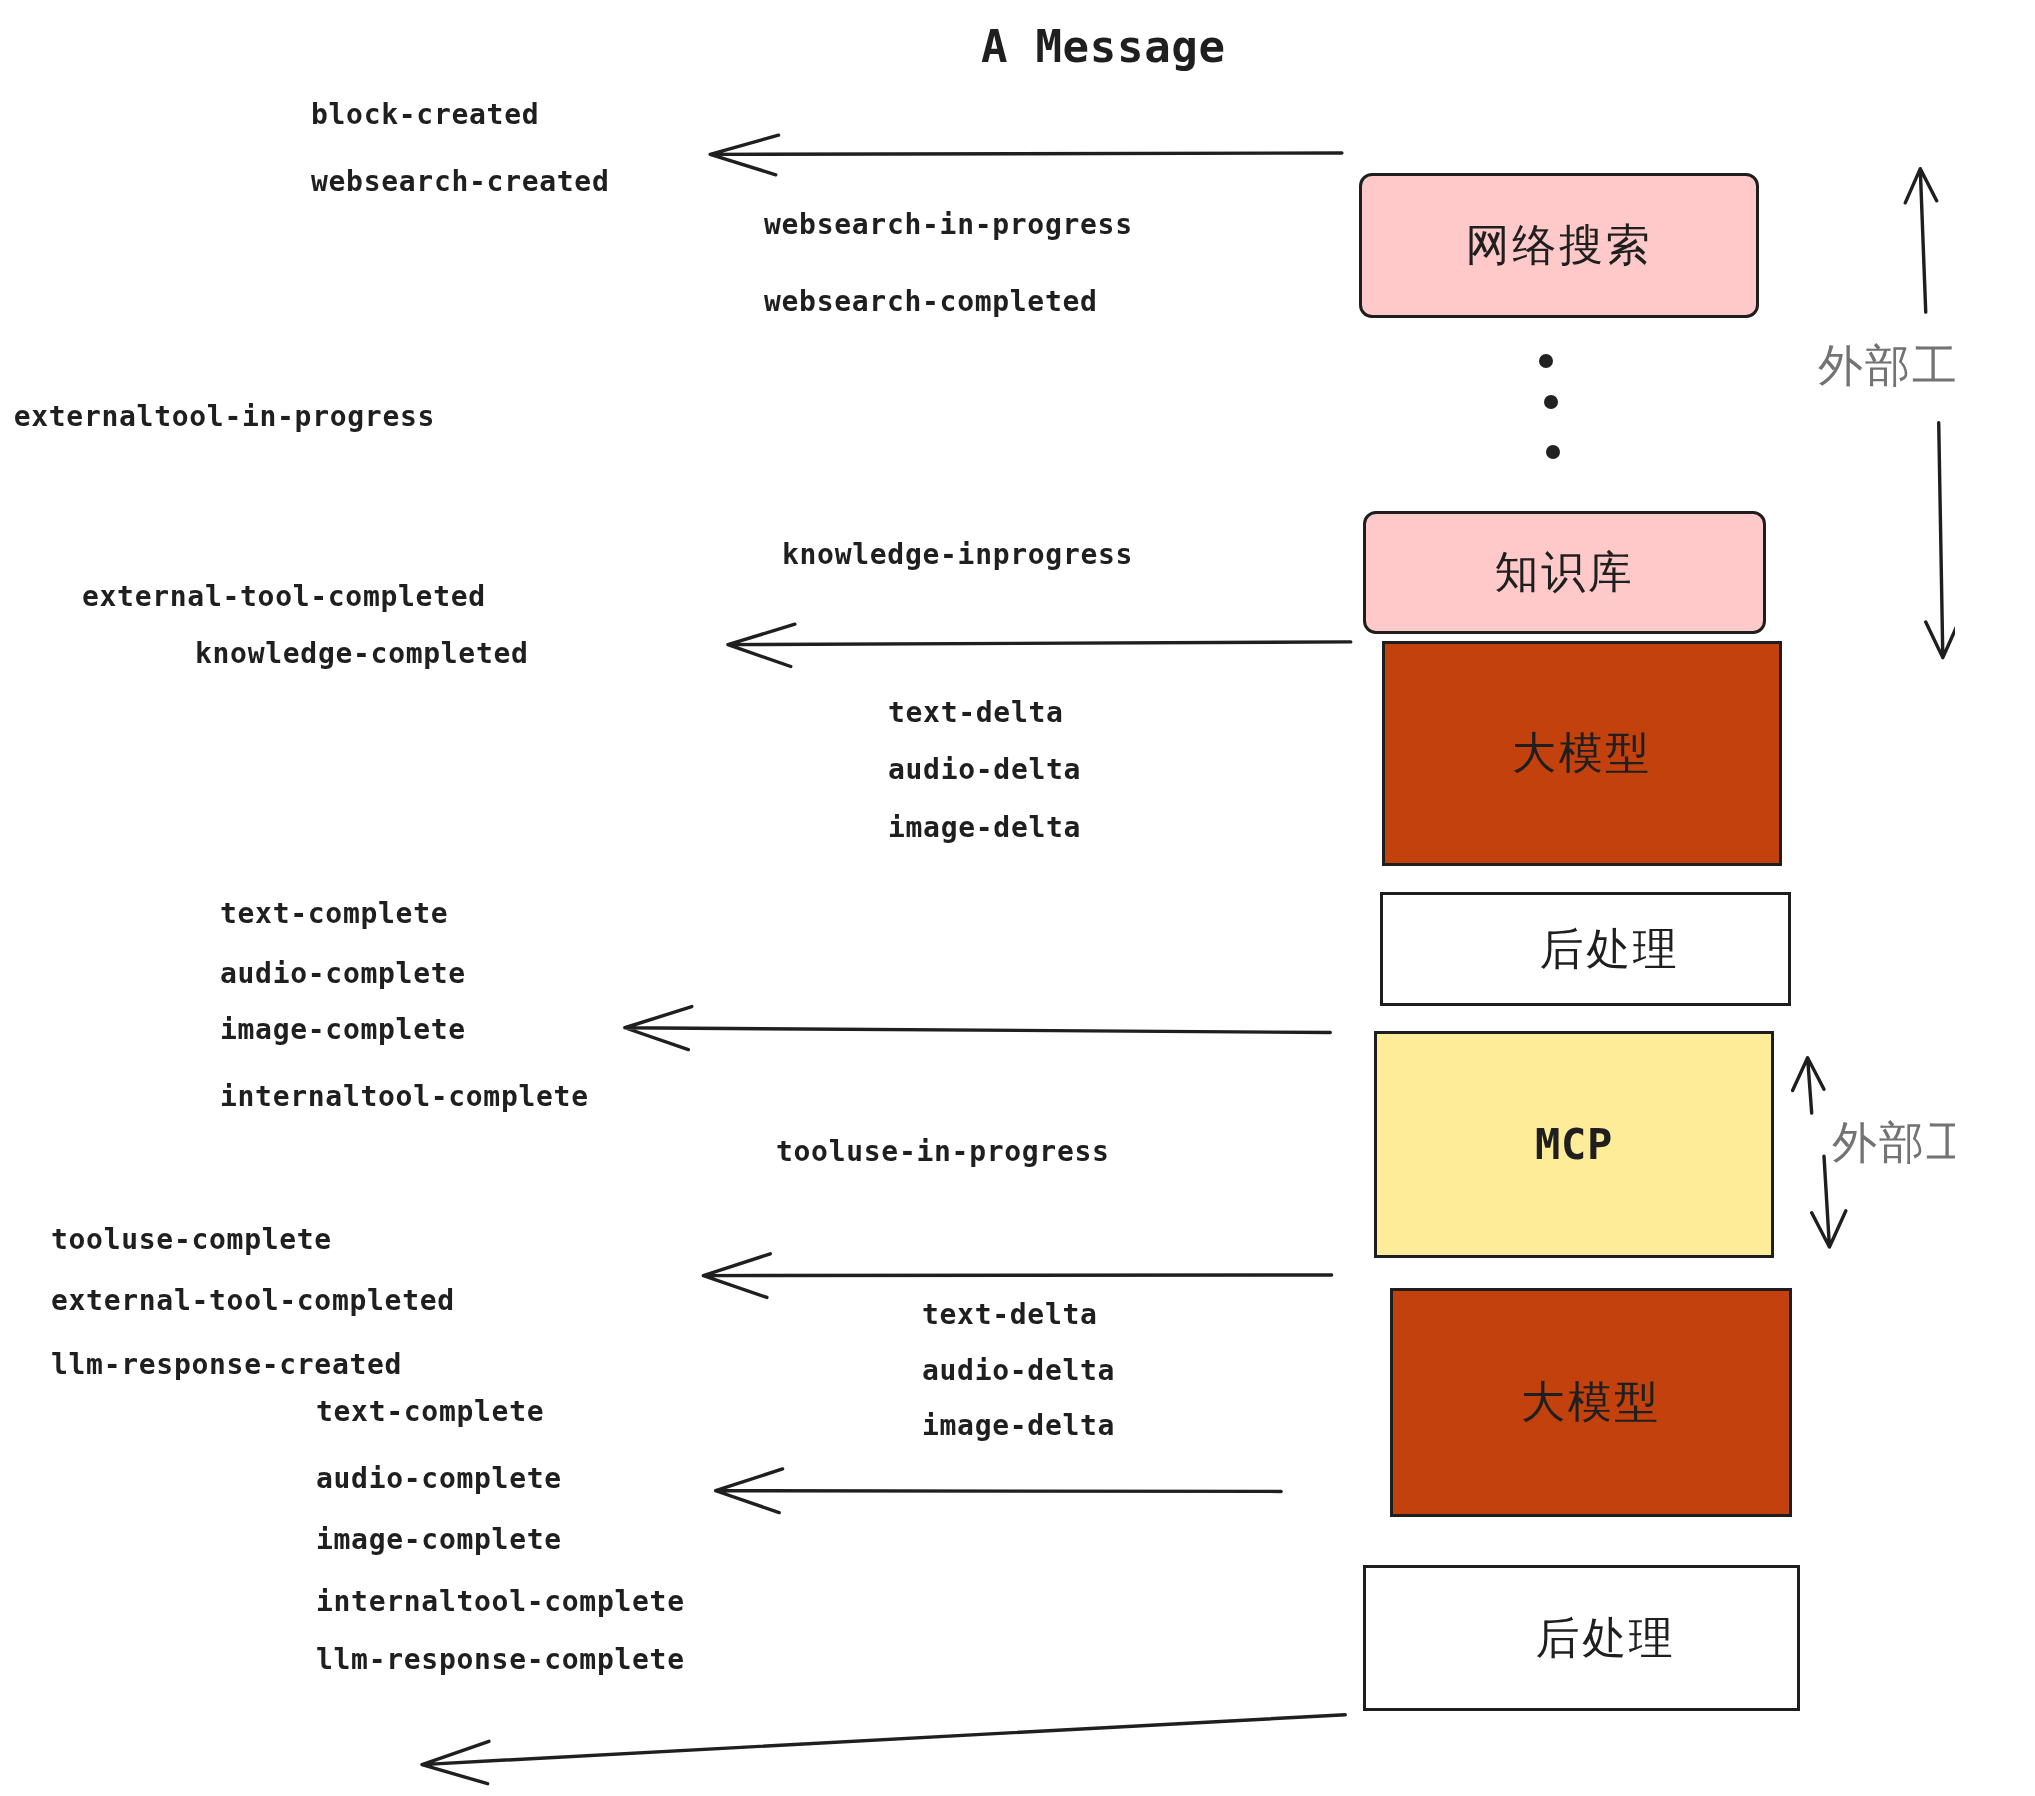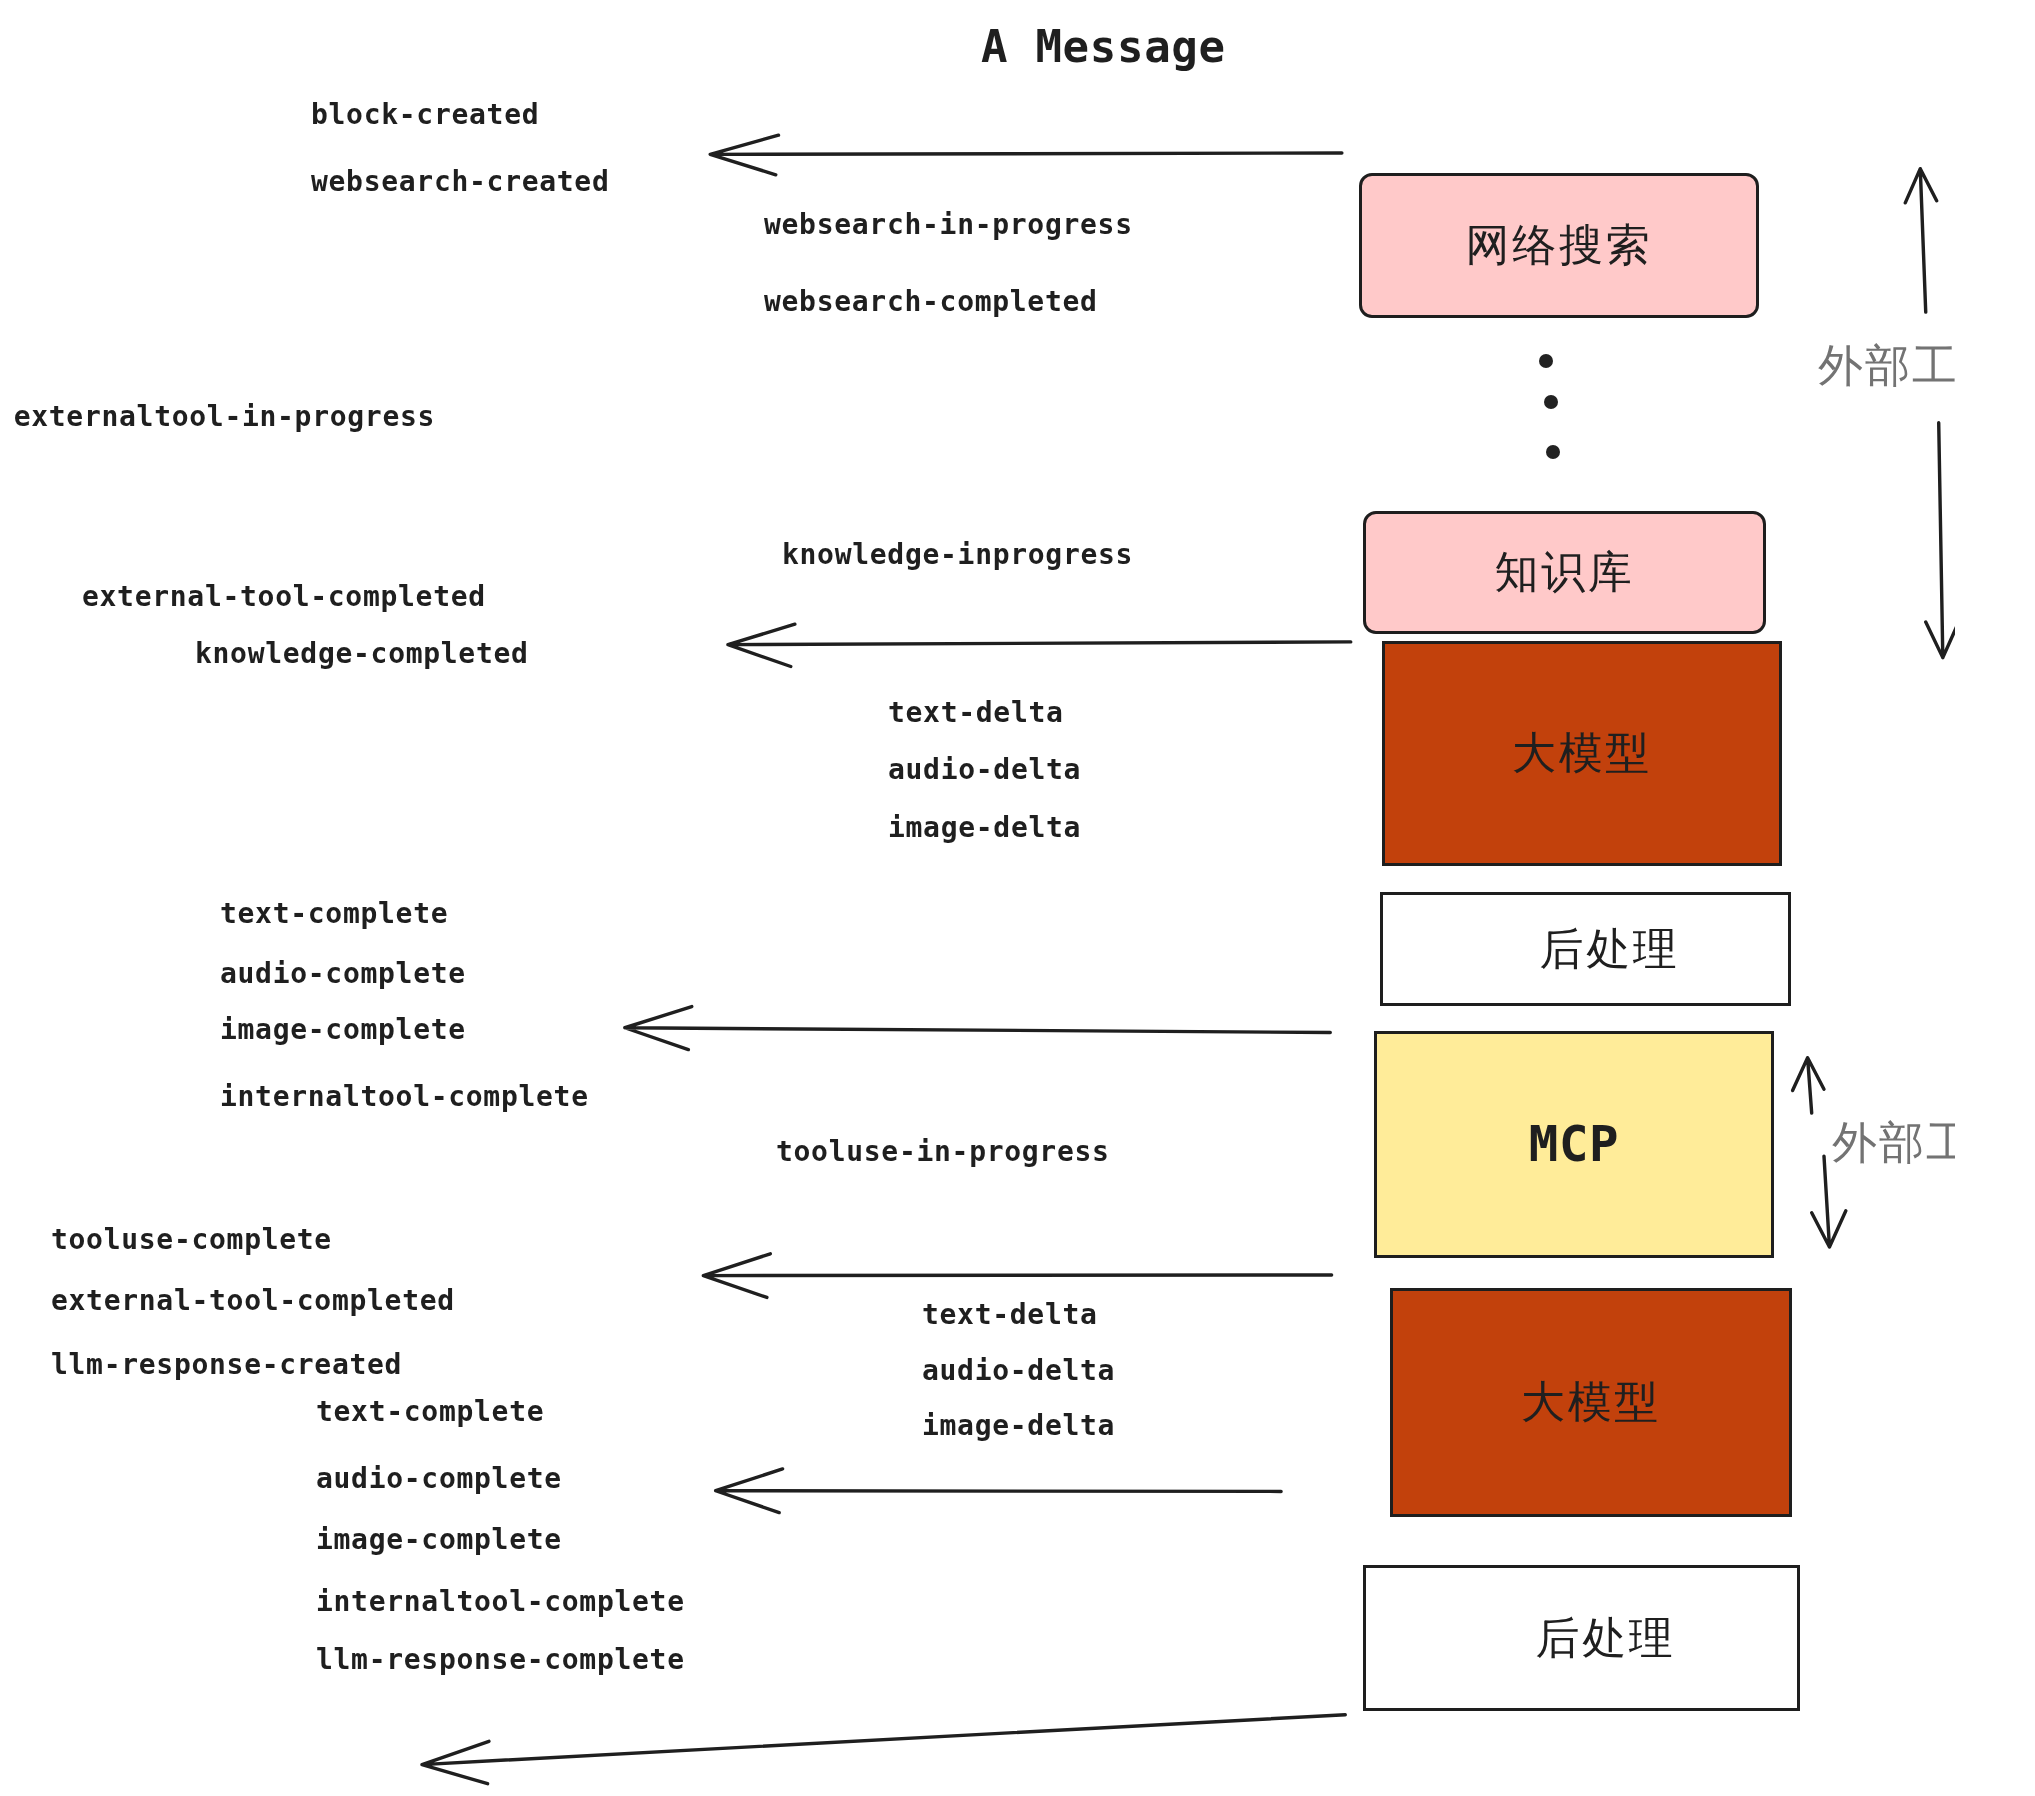--- a/index.html
+++ b/index.html
@@ -11,21 +11,21 @@
        line-height:1.1;white-space:nowrap;}
   .box{position:absolute;border:3.4px solid #1e1e1e;box-sizing:border-box;
        display:flex;align-items:center;justify-content:center;}
   .box-pink{background:#FFC9C9;border-radius:13px;}
   .box-green{background:#c2410c;margin-left:16px;}
   .box-yellow{background:#FFEC99;}
   .box-white{background:#FFFFFF;padding-left:48px;}
   .box-label{font-family:"Liberation Sans","DejaVu Sans",sans-serif;
              font-size:44px;font-weight:500;letter-spacing:2.7px;color:#1f1f1f;white-space:nowrap;}
   .box-label-mono{font-family:"DejaVu Sans Mono","Liberation Mono",monospace;
-                  font-size:49px;font-weight:600;letter-spacing:0.7px;color:#1f1f1f;}
+                  font-size:42px;font-weight:600;letter-spacing:0.7px;color:#1f1f1f;}
   .side-label{position:absolute;font-family:"Liberation Sans","DejaVu Sans",sans-serif;
               font-size:45px;font-weight:500;letter-spacing:2px;color:#737373;white-space:nowrap;}
   .dot{position:absolute;width:14.3px;height:14.3px;border-radius:50%;background:#222222;}
   svg.arrows{position:absolute;left:0;top:0;width:2035px;height:1796px;}
   svg.arrows path{stroke:#1f1f1f;stroke-width:5;fill:none;stroke-linecap:round;stroke-linejoin:round;}
 </style>
 </head>
 <body>
 
 <div class="canvas">

